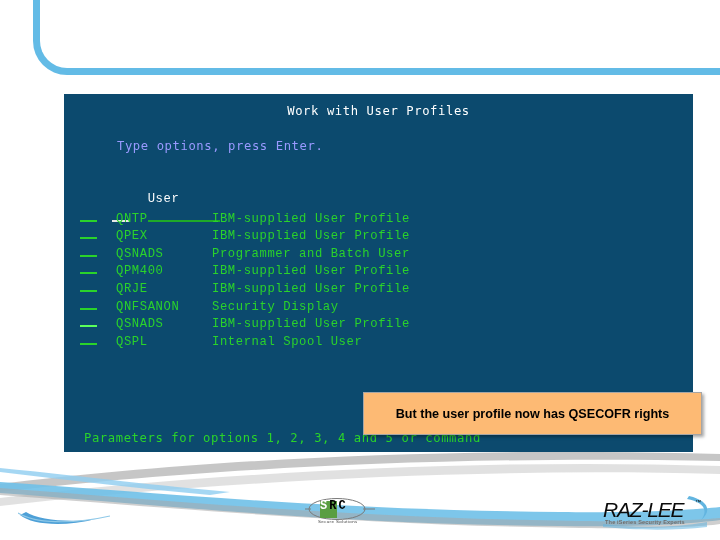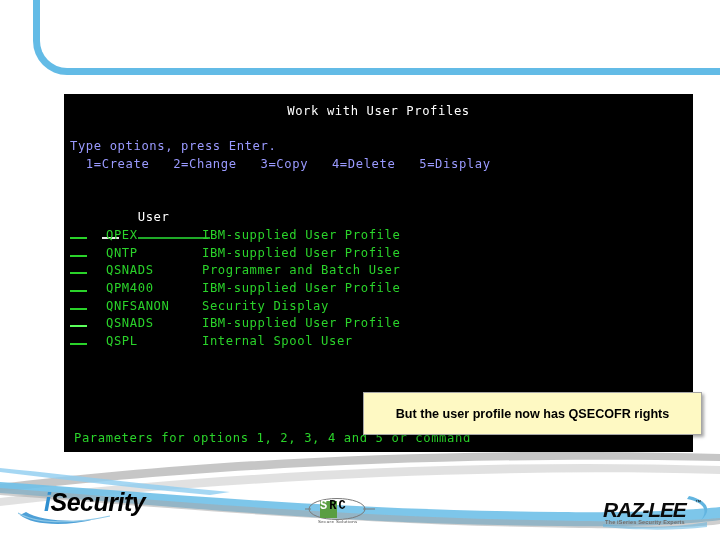--- a/index.html
+++ b/index.html
@@ -34,50 +34,52 @@
     box-sizing: border-box;
   }
 
   
   #terminal {
     position: absolute;
     left: 64px;
     top: 94px;
     width: 629px;
     height: 358px;
-    background: #000000;
+    background: #0c4a6e;
     overflow: hidden;
     font-family: "DejaVu Sans Mono", "Liberation Mono", monospace;
     font-size: 12.2px;
     line-height: 17.6px;
     letter-spacing: 0.6px;
   }
   .t-row {
     white-space: pre;
     height: 17.6px;
+    margin-left: 47px;
   }
   .t-white  { color: #ffffff; }
   .t-blue   { color: #9a9aff; }
   .t-green  { color: #2ad32a; }
 
   #term-title {
     text-align: center;
     color: #ffffff;
     white-space: pre;
     padding-top: 9px;
     height: 17.6px;
   }
   .t-pad { padding-left: 6px; }
   .spacer { height: 17.6px; }
 
   
   .tbl-row {
     white-space: pre;
     height: 17.6px;
-    padding-left: 6px;
+    padding-left: 16px;
+    font-family: Liberation Mono, monospace;
   }
   .col-opt    { display: inline-block; width: 36px; }
   .col-prof   { display: inline-block; width: 96px; }
   .col-text   { display: inline-block; }
   .opt-underline {
     display: inline-block;
     width: 17px;
     border-bottom: 2px solid #2ad32a;
     height: 11px;
     vertical-align: baseline;
@@ -89,33 +91,33 @@
     width: 72px;
     border-bottom: 2px solid #1faa28;
     height: 11px;
   }
 
   
   #term-bottom {
     position: absolute;
     left: 0;
     bottom: 4px;
-    padding-left: 10px;
+    padding-left: 20px;
     white-space: pre;
     color: #2ad32a;
   }
 
   
   #callout {
     position: absolute;
     left: 363px;
     top: 392px;
     width: 337px;
     height: 41px;
-    background: #fef9c3;
+    background: #fdba74;
     border: 1px solid #a6a6a6;
     box-shadow: 2px 2px 3px rgba(0,0,0,0.35);
     display: flex;
     align-items: center;
     justify-content: center;
   }
   #callout-text {
     font-family: "Liberation Sans", sans-serif;
     font-size: 12.6px;
     font-weight: bold;
@@ -196,21 +198,21 @@
     top: 494px;
     width: 110px;
     height: 36px;
   }
   #razlee-text {
     position: absolute;
     left: 0;
     top: 4px;
     font-family: "Liberation Sans", sans-serif;
     font-size: 21px;
-    font-weight: bold;
+    font-weight: normal;
     font-style: italic;
     color: #0b0b0b;
     letter-spacing: -1.2px;
   }
   #razlee-tm {
     position: absolute;
     left: 92px;
     top: 5px;
     font-size: 6px;
     color: #0b0b0b;
@@ -234,39 +236,39 @@
 </div>
 
 <div id="terminal">
 
   <div id="term-title">Work with User Profiles</div>
 
   <div class="spacer"></div>
 
   <div class="t-row t-blue t-pad">Type options, press Enter.</div>
 
-  <div class="t-row t-blue t-pad">  1=Create   2=Change   3=Copy   4=Delete   5=Display</div>
 
 
   <div class="spacer"></div>
 
   <div class="tbl-row t-white">
     <span class="col-opt"></span><span class="col-prof">User</span>
   </div>
 
 
   <div class="tbl-row">
     <span class="col-opt"><span class="opt-underline white"></span></span><span class="col-prof"><span class="prof-underline"></span></span>
   </div>
 
   <div id="profile-rows">
+      <div class="tbl-row t-green"><span class="col-opt"><span class="opt-underline"></span></span><span class="col-prof">QNTP</span><span class="col-text">IBM-supplied User Profile</span></div>
       <div class="tbl-row t-green"><span class="col-opt"><span class="opt-underline"></span></span><span class="col-prof">QPEX</span><span class="col-text">IBM-supplied User Profile</span></div>
-      <div class="tbl-row t-green"><span class="col-opt"><span class="opt-underline"></span></span><span class="col-prof">QNTP</span><span class="col-text">IBM-supplied User Profile</span></div>
       <div class="tbl-row t-green"><span class="col-opt"><span class="opt-underline"></span></span><span class="col-prof">QSNADS</span><span class="col-text">Programmer and Batch User</span></div>
       <div class="tbl-row t-green"><span class="col-opt"><span class="opt-underline"></span></span><span class="col-prof">QPM400</span><span class="col-text">IBM-supplied User Profile</span></div>
+      <div class="tbl-row t-green"><span class="col-opt"><span class="opt-underline"></span></span><span class="col-prof">QRJE</span><span class="col-text">IBM-supplied User Profile</span></div>
       <div class="tbl-row t-green"><span class="col-opt"><span class="opt-underline"></span></span><span class="col-prof">QNFSANON</span><span class="col-text">Security Display</span></div>
       <div class="tbl-row t-green"><span class="col-opt"><span class="opt-underline bright"></span></span><span class="col-prof">QSNADS</span><span class="col-text">IBM-supplied User Profile</span></div>
       <div class="tbl-row t-green"><span class="col-opt"><span class="opt-underline"></span></span><span class="col-prof">QSPL</span><span class="col-text">Internal Spool User</span></div>
     </div>
 
   <div id="term-bottom" class="t-green">Parameters for options 1, 2, 3, 4 and 5 or command</div>
 
 </div>
 
 <div id="callout">
@@ -283,21 +285,20 @@
              C700,75 650,77 580,76 C350,73 160,55 0,43 Z" fill="#a8a8a8" opacity="0.55"></path>
     <path d="M0,16 C90,25 160,34 230,40 L210,43 C140,37 70,28 0,20 Z" fill="#8ecdf0" opacity="0.8"></path>
   </svg>
 </div>
 
 <div id="logo-isecurity">
   <svg width="150" height="40" viewBox="0 0 150 40">
     <path d="M2,28 C14,38 46,40 78,32 C52,36 20,33 8,25 Z" fill="#2f8fd0" opacity="0.85"></path>
     <path d="M0,26 C16,36 52,38 92,29" fill="none" stroke="#8fc9e8" stroke-width="1.2"></path>
   </svg>
-  <div id="isec-text"><span id="isec-i">i</span><span>Security</span></div>
 </div>
 
 <div id="logo-src">
   <svg width="82" height="38" viewBox="0 0 82 38">
     <ellipse cx="32" cy="11" rx="28" ry="10.5" fill="none" stroke="#7a7a7a" stroke-width="1"></ellipse>
     <line x1="0" y1="11" x2="6" y2="11" stroke="#7a7a7a" stroke-width="1"></line>
     <line x1="58" y1="11" x2="70" y2="11" stroke="#7a7a7a" stroke-width="1"></line>
   </svg>
   <div class="src-box"></div>
   <div class="src-letters"><span class="on-green">S</span><span>R</span><span>C</span></div>

